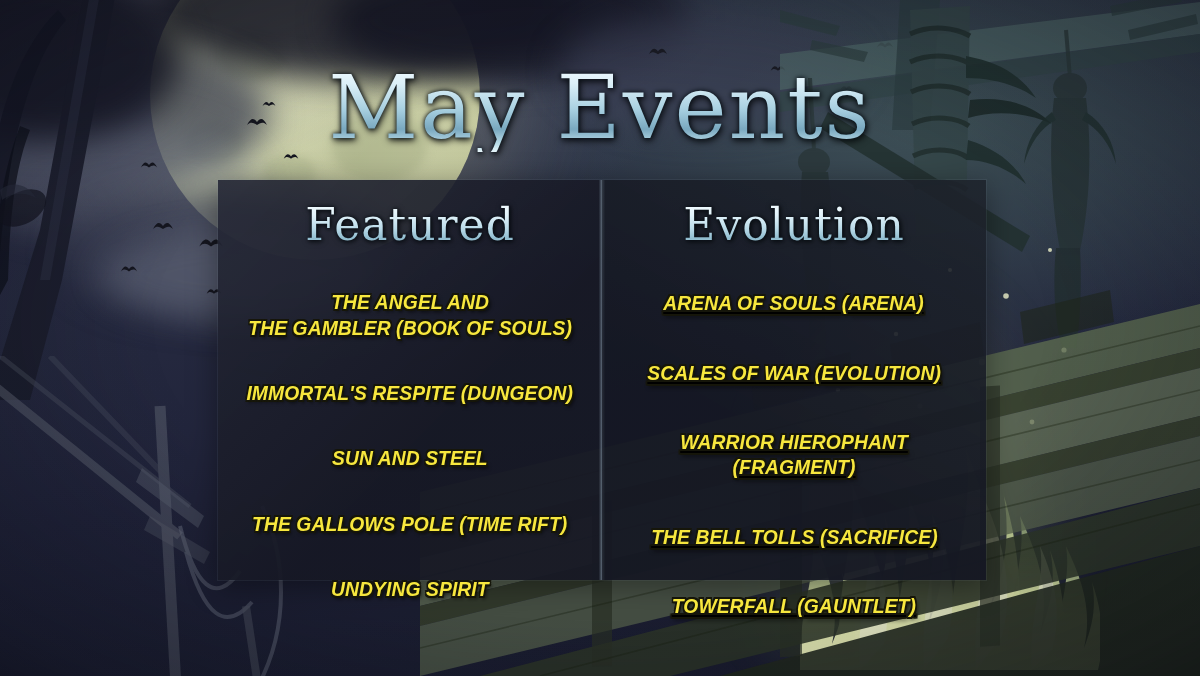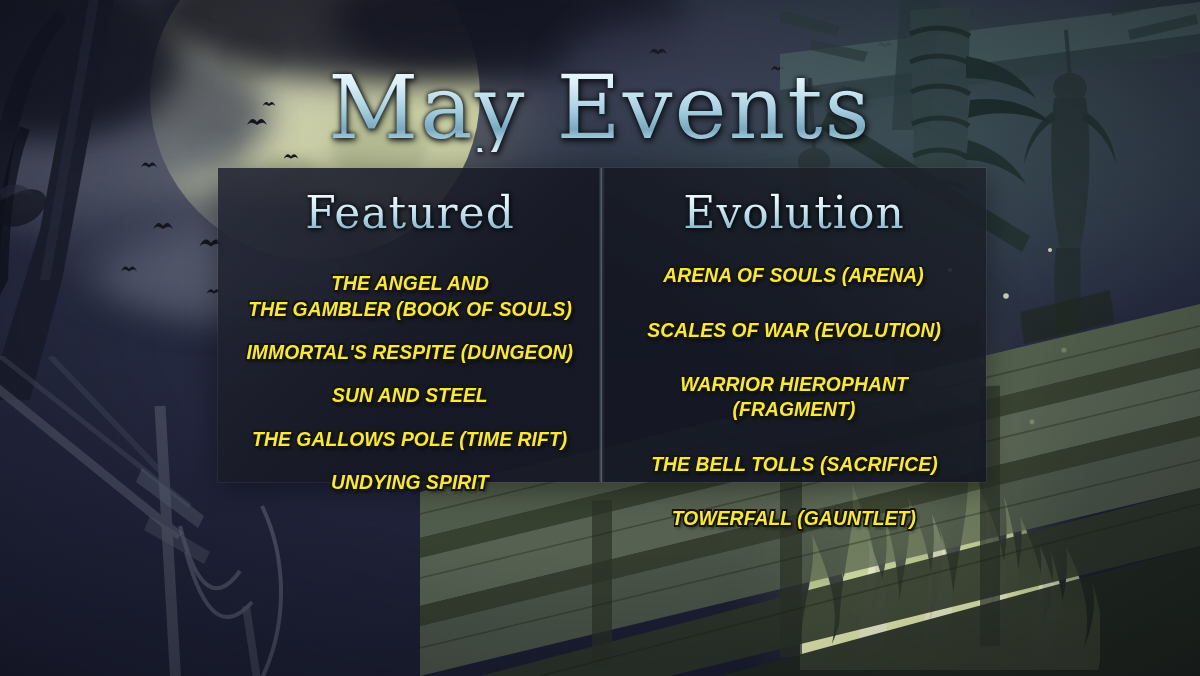--- a/index.html
+++ b/index.html
@@ -126,22 +126,22 @@
     font-size:88px; line-height:1; letter-spacing:2px;
     color:transparent;
     -webkit-text-stroke:2.5px rgba(14,26,36,.9);
     white-space:nowrap;
     z-index:-1;
   }
 
   
   .panels {
     position:absolute;
-    left:218px; top:168px;
-    width:768px; height:314px;
+    left:218px; top:180px;
+    width:768px; height:400px;
     display:flex;
     background:rgba(24,25,38,.80);
     box-shadow:0 0 0 1px rgba(140,160,175,.10), 0 6px 28px rgba(0,0,0,.40);
   }
   .panel {
     flex:1 1 50%;
     position:relative;
     padding:22px 14px 18px;
     display:flex; flex-direction:column; align-items:center;
   }
@@ -174,22 +174,22 @@
   }
 
   .event-list {
     list-style:none;
     width:100%;
     display:flex; flex-direction:column;
     align-items:center;
     justify-content:flex-start;
     gap:0;
   }
-  .panel.left  .event-list { gap:18px; margin-top:8px; }
-  .panel.right .event-list { gap:29px; margin-top:0; }
+  .panel.left  .event-list { gap:40px; margin-top:15px; }
+  .panel.right .event-list { gap:44px; margin-top:16px;text-decoration:underline; }
 
   .event-item {
     font-family:"Liberation Sans", sans-serif;
     font-weight:bold;
     font-style:italic;
     font-size:20.5px;
     line-height:1.24;
     letter-spacing:.1px;
     text-align:center;
     color:#f7e73e;

